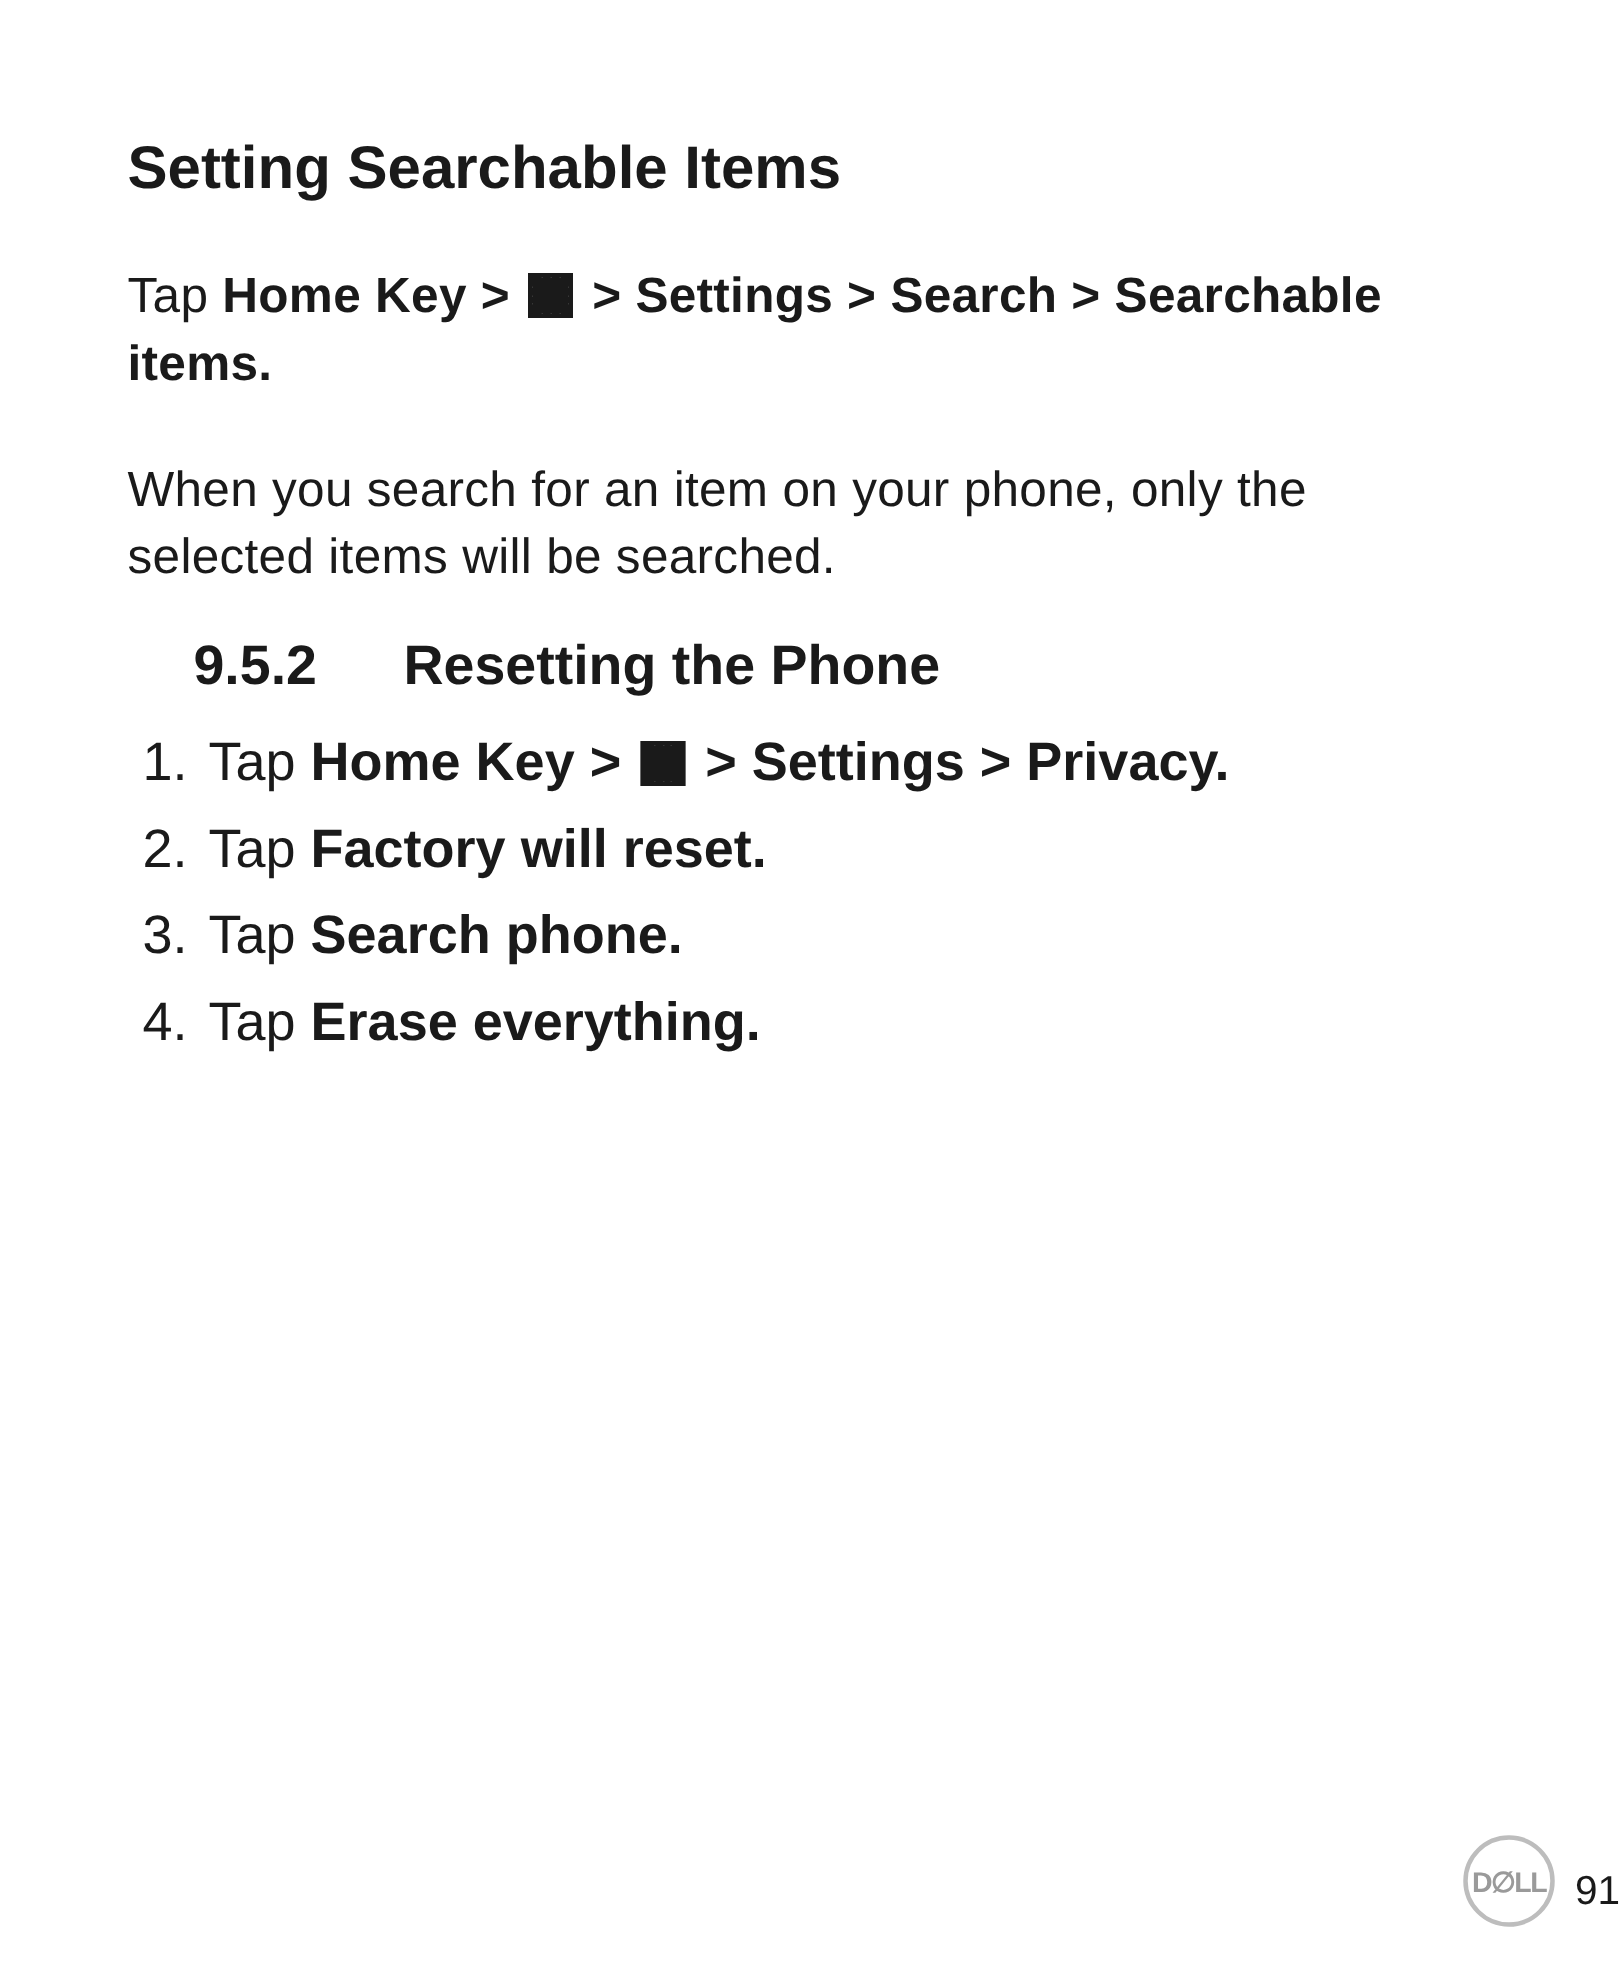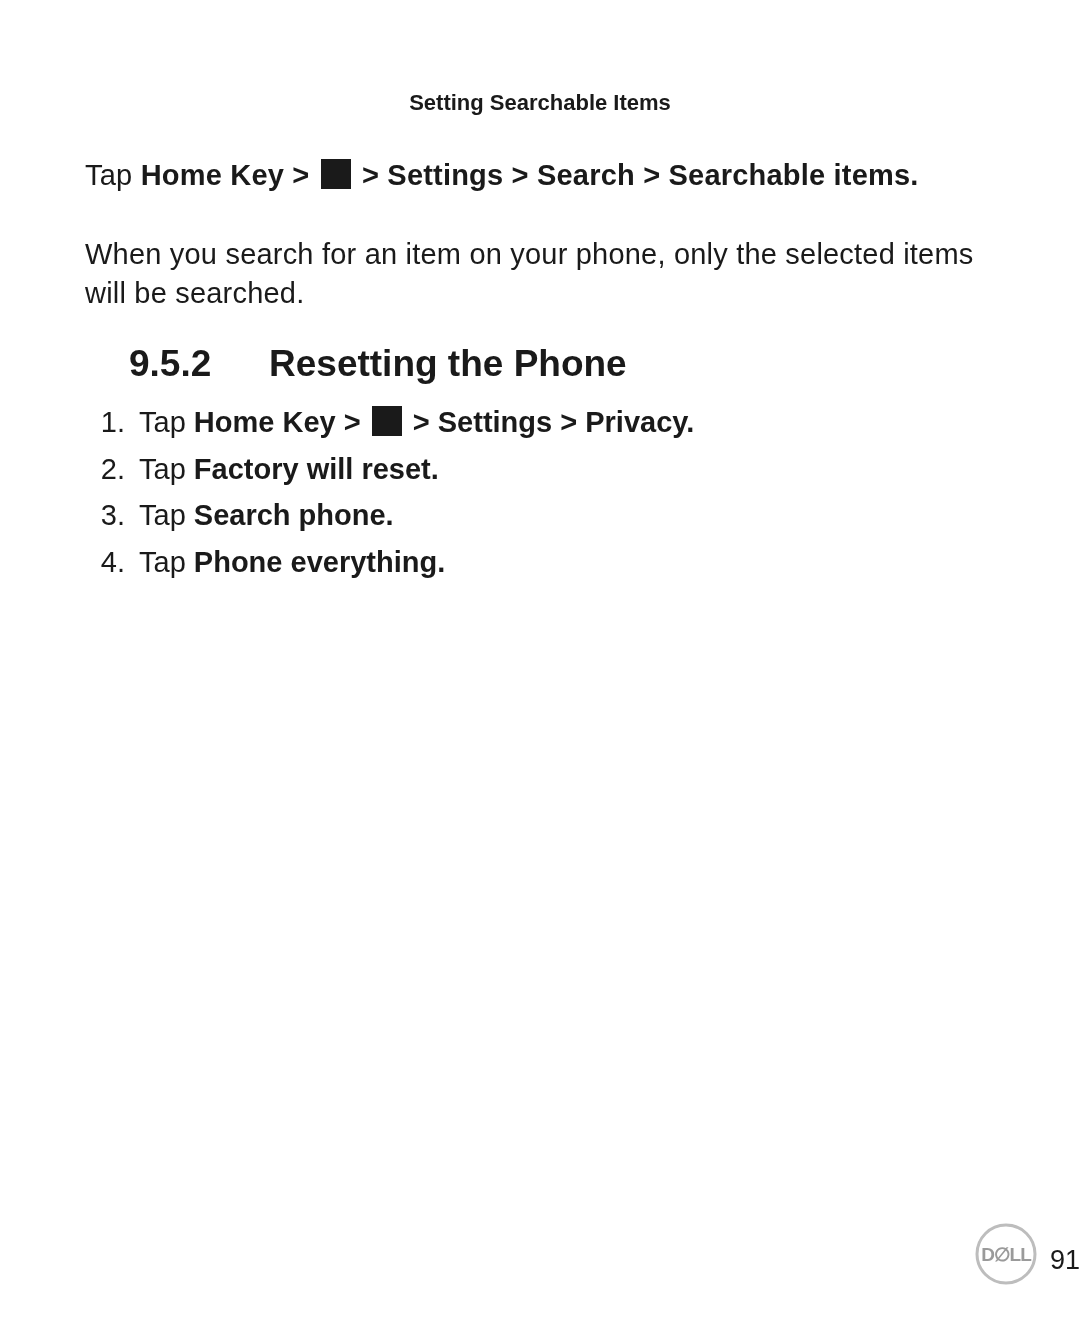--- a/index.html
+++ b/index.html
@@ -6,27 +6,26 @@
     body {
       width: 1080px;
       height: 1320px;
       background: #fff;
       font-family: "Segoe UI", -apple-system, Arial, sans-serif;
       color: #1a1a1a;
       position: relative;
       padding: 90px 85px 0 85px;
     }
     .heading-small {
-      font-size: 22px;
+      font-size: 40px;
       font-weight: 700;
       margin-bottom: 14px;
-      text-align: center;
     }
     .body-line {
-      font-size: 29px;
+      font-size: 33px;
       line-height: 1.35;
       margin-bottom: 18px;
       letter-spacing: 0.2px;
       margin-top: 40px;
     }
     .bold { font-weight: 700; }
     .heading-large {
       font-size: 37px;
       font-weight: 700;
       margin-top: 30px;
@@ -34,21 +33,21 @@
       margin-left: 44px;
     }
     .section-number { display: inline-block; min-width: 140px; }
     ol.steps {
       list-style: none;
       counter-reset: step;
       padding-left: 40px;
     }
     ol.steps li {
       counter-increment: step;
-      font-size: 29px;
+      font-size: 36px;
       line-height: 1.6;
       position: relative;
       padding-left: 14px;
     }
     ol.steps li::before {
       content: counter(step) ".";
       position: absolute;
       left: -32px;
       width: 32px;
       text-align: right;
@@ -166,21 +165,21 @@
           </g>
         </svg></span><span class="bold"> &gt; Settings &gt; Privacy.</span>
   </li>
   <li>
     <span>Tap </span><span class="bold">Factory will reset.</span>
   </li>
   <li>
     <span>Tap </span><span class="bold">Search phone.</span>
   </li>
   <li>
-    <span>Tap </span><span class="bold">Phone everything.</span>
+    <span>Tap </span><span class="bold">Erase everything.</span>
   </li>
 </ol>
 
 <div class="page-number">91</div>
 
 <div class="dell-logo">
   <svg viewBox="0 0 64 64">
     <circle cx="32" cy="32" r="29"></circle>
     <text x="32" y="39" text-anchor="middle">D∅LL</text>
   </svg>

